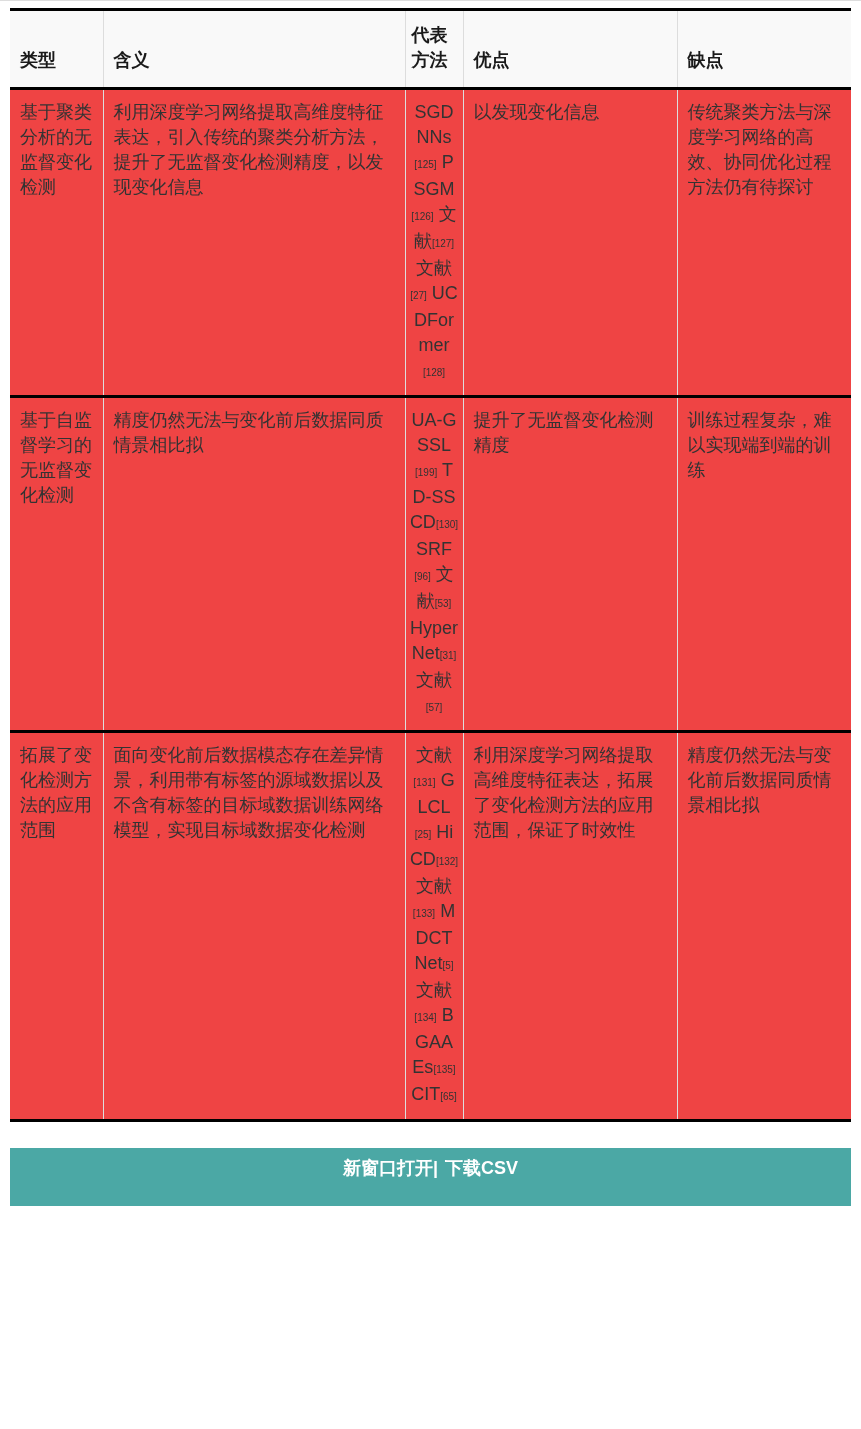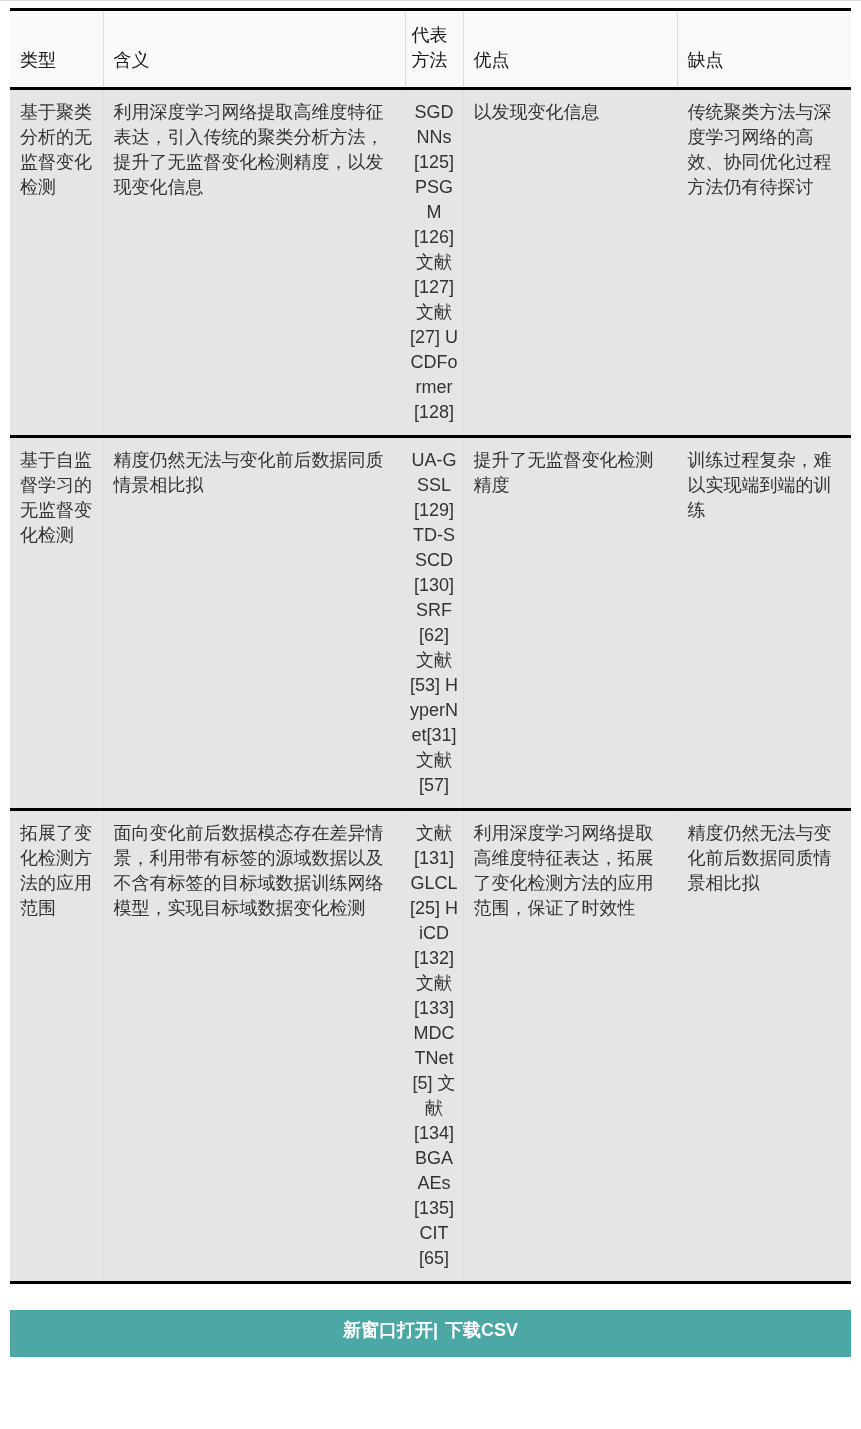--- a/index.html
+++ b/index.html
@@ -30,59 +30,59 @@
     margin-top: 7px;
     border-top: 3px solid #000000;
     border-bottom: 3px solid #000000;
     font-size: 18px;
   }
   table.cmp-table th {
     background: #f9f9f9;
     border-bottom: 3px solid #000000;
     vertical-align: bottom;
     text-align: left;
-    font-weight: 400;
+    font-weight: 700;
     color: #1a1a1a;
     padding: 12px 10px 14px 10px;
     line-height: 25px;
     font-size: 18px;
   }
   table.cmp-table td {
     vertical-align: top;
     padding: 10px 10px;
     line-height: 25px;
     border-bottom: 3px solid #000000;
-    background: #e5e5e5;
+    background: #ef4444;
   }
   table.cmp-table tbody tr:last-child td {
     border-bottom: none;
   }
   table.cmp-table th + th,
   table.cmp-table td + td {
     border-left: 1px solid #dddddd;
   }
   table.cmp-table th.col-methods {
     padding-left: 6px;
     padding-right: 4px;
   }
   table.cmp-table td.cell-methods {
     text-align: center;
     padding-left: 4px;
     padding-right: 4px;
     word-break: break-all;
   }
   .cite {
-    font-size: 18px;
+    font-size: 10px;
     display: inline-block;
     vertical-align: baseline;
     line-height: 25px;
   }
   .csv-bar {
     margin: 26px 10px 0 10px;
-    height: 47px;
+    height: 58px;
     line-height: 41px;
     text-align: center;
     color: #ffffff;
     font-weight: 700;
     font-size: 18px;
   }
   .csv-bar .bar-link {
     cursor: pointer;
   }
   .csv-bar .bar-download {
@@ -116,21 +116,21 @@
           <tr>
             <td>基于聚类分析的无监督变化检测</td>
             <td>利用深度学习网络提取高维度特征表达，引入传统的聚类分析方法，提升了无监督变化检测精度，以发现变化信息</td>
             <td class="cell-methods"><span>SGDNNs</span><sup class="cite">[125]</sup> <span>PSGM</span><sup class="cite">[126]</sup> <span>文献</span><sup class="cite">[127]</sup> <span>文献</span><sup class="cite">[27]</sup> <span>UCDFormer</span><sup class="cite">[128]</sup></td>
             <td>以发现变化信息</td>
             <td>传统聚类方法与深度学习网络的高效、协同优化过程方法仍有待探讨</td>
           </tr>
           <tr>
             <td>基于自监督学习的无监督变化检测</td>
             <td>精度仍然无法与变化前后数据同质情景相比拟</td>
-            <td class="cell-methods"><span>UA-GSSL</span><sup class="cite">[129]</sup> <span>TD-SSCD</span><sup class="cite">[130]</sup> <span>SRF</span><sup class="cite">[62]</sup> <span>文献</span><sup class="cite">[53]</sup> <span>HyperNet</span><sup class="cite">[31]</sup> <span>文献</span><sup class="cite">[57]</sup></td>
+            <td class="cell-methods"><span>UA-GSSL</span><sup class="cite">[199]</sup> <span>TD-SSCD</span><sup class="cite">[130]</sup> <span>SRF</span><sup class="cite">[96]</sup> <span>文献</span><sup class="cite">[53]</sup> <span>HyperNet</span><sup class="cite">[31]</sup> <span>文献</span><sup class="cite">[57]</sup></td>
             <td>提升了无监督变化检测精度</td>
             <td>训练过程复杂，难以实现端到端的训练</td>
           </tr>
           <tr>
             <td>拓展了变化检测方法的应用范围</td>
             <td>面向变化前后数据模态存在差异情景，利用带有标签的源域数据以及不含有标签的目标域数据训练网络模型，实现目标域数据变化检测</td>
             <td class="cell-methods"><span>文献</span><sup class="cite">[131]</sup> <span>GLCL</span><sup class="cite">[25]</sup> <span>HiCD</span><sup class="cite">[132]</sup> <span>文献</span><sup class="cite">[133]</sup> <span>MDCTNet</span><sup class="cite">[5]</sup> <span>文献</span><sup class="cite">[134]</sup> <span>BGAAEs</span><sup class="cite">[135]</sup> <span>CIT</span><sup class="cite">[65]</sup></td>
             <td>利用深度学习网络提取高维度特征表达，拓展了变化检测方法的应用范围，保证了时效性</td>
             <td>精度仍然无法与变化前后数据同质情景相比拟</td>
           </tr>

